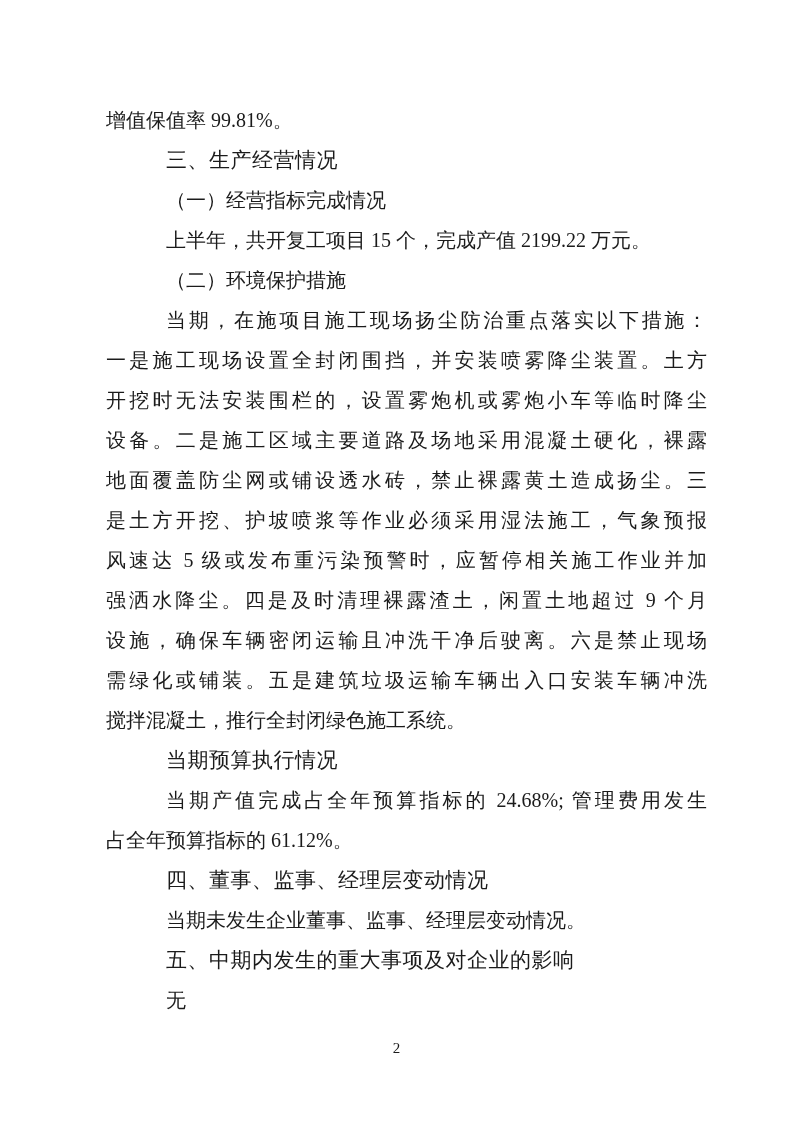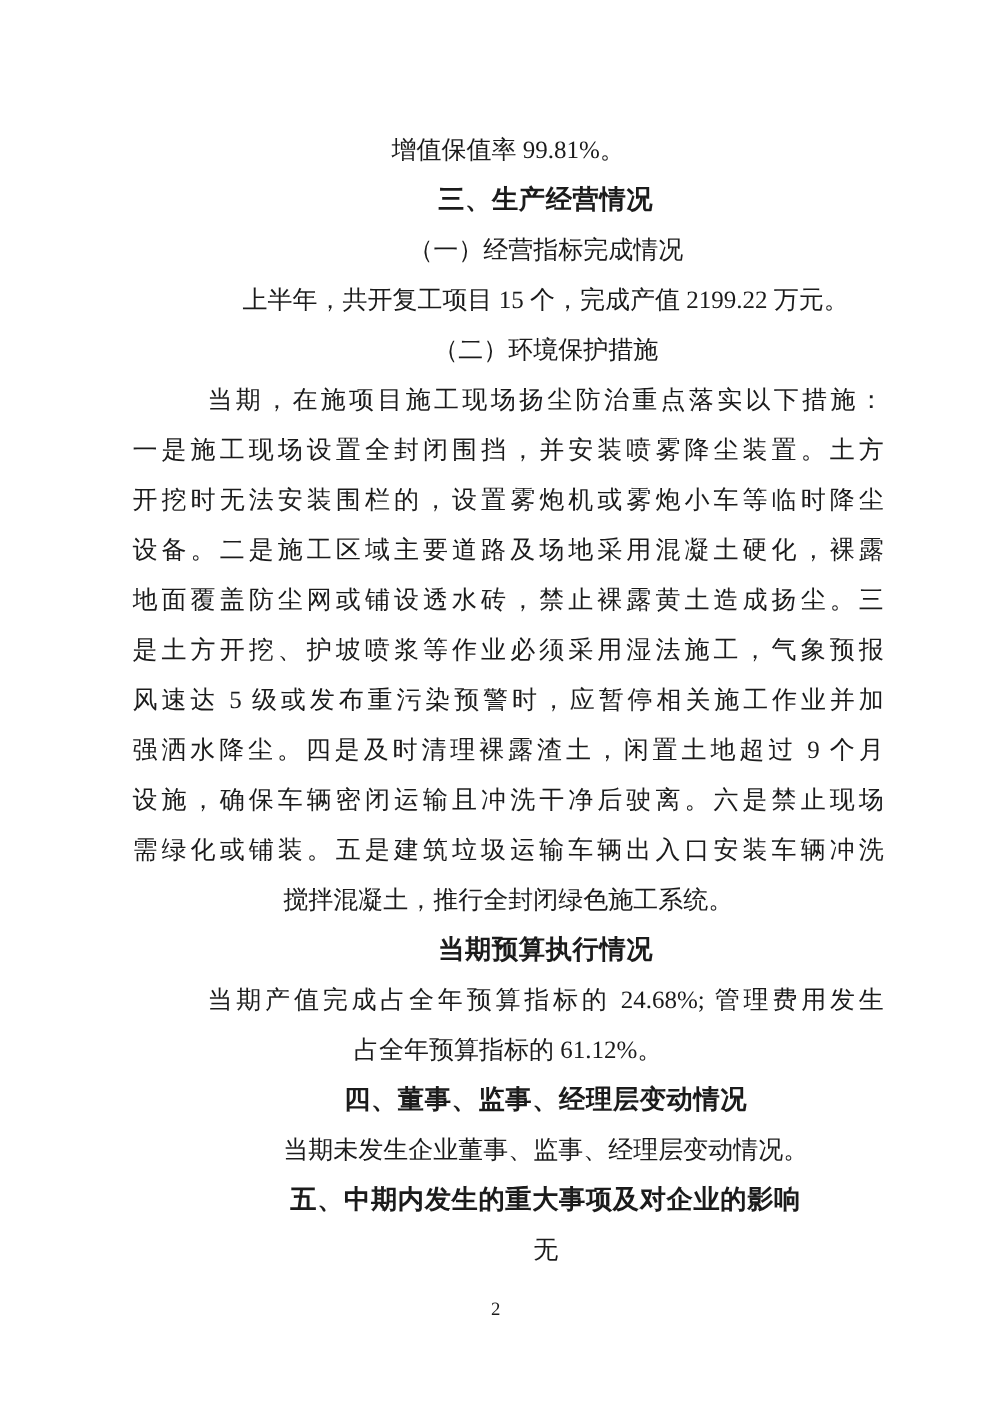--- a/index.html
+++ b/index.html
@@ -21,25 +21,24 @@
     width: 601px;
   }
   .ln {
     height: 40px;
     line-height: 40px;
     font-size: 20px;
     color: #1b1b1b;
     font-family: "Liberation Serif", "DejaVu Serif", serif;
     white-space: pre-wrap;
     overflow: hidden;
-    text-align: center;
   }
   .hd {
     font-family: "Liberation Sans", "DejaVu Sans", sans-serif;
-    font-weight: bold;
+    font-weight: normal;
     font-size: 21px;
     letter-spacing: 0.5px;
   }
   .ind {
     text-indent: 60px;
   }
   .jst {
     text-align: justify;
     text-align-last: justify;
     text-justify: inter-character;

